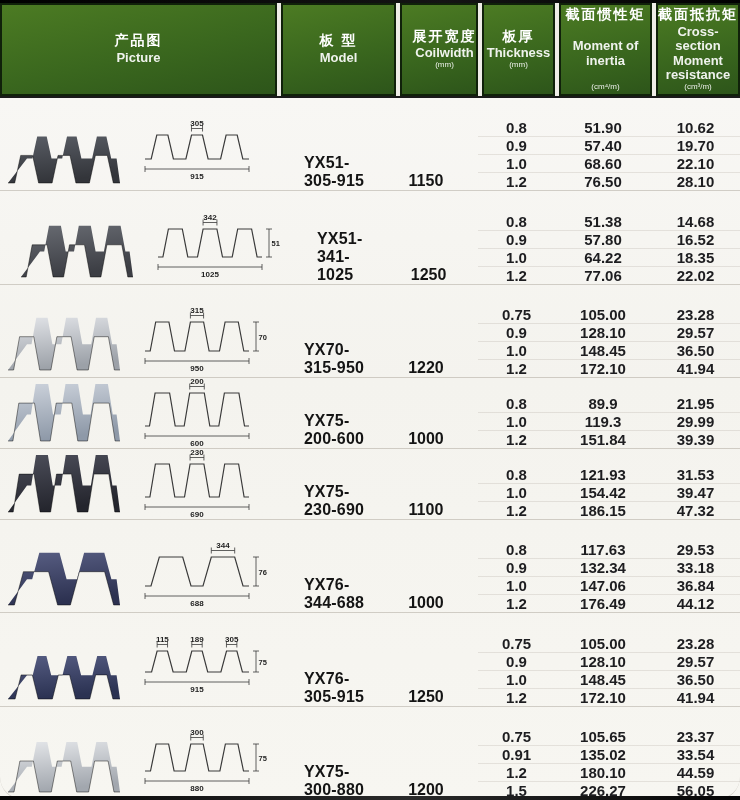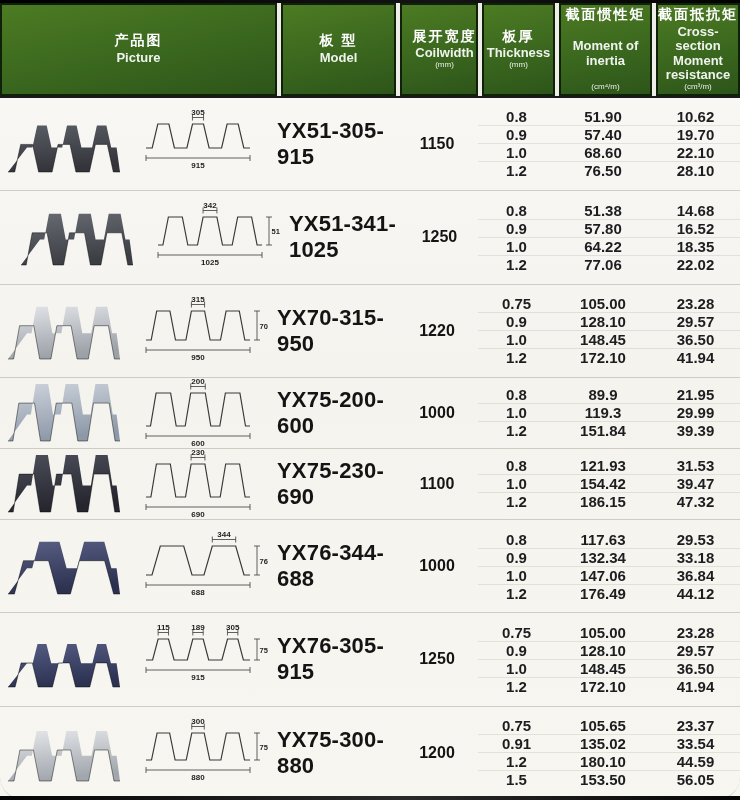--- a/index.html
+++ b/index.html
@@ -24,24 +24,24 @@
     text-align:center;line-height:1.12;padding:2px 2px;
   }
   .hcell .zh{font-size:14px;font-weight:bold;letter-spacing:2px;white-space:nowrap;}
   .hcell .en{font-size:13px;font-weight:bold;opacity:.92;margin-top:2px;}
   .hcell .unit{font-size:8px;opacity:.9;}
   .w-pic{width:277px;} .w-model{width:115px;} .w-coil{width:78px;padding-left:13px;}
   .w-thick{width:73px;} .w-inertia{width:93px;justify-content:space-between;} .w-resist{width:84px;}
   
   .table-body{flex:1;display:flex;flex-direction:column;background:
     linear-gradient(180deg,#f8f7f4 0%,#f4f3ee 40%,#f7f6f1 100%);}
-  .group{display:flex;align-items:center;border-bottom:1px solid rgba(110,100,85,.28);}
+  .group{display:flex;align-items:flex-end;border-bottom:1px solid rgba(110,100,85,.28);gap:28px;}
   .cell{display:flex;align-items:center;justify-content:center;box-sizing:border-box;}
   .pic{width:277px;justify-content:space-between;padding:0 3px;}
-  .model{width:119px;font-size:22px;font-weight:bold;color:#141414;letter-spacing:.2px;}
+  .model{width:119px;font-size:16px;font-weight:bold;color:#141414;letter-spacing:.2px;}
   .coil{width:82px;font-size:16px;font-weight:bold;color:#141414;}
   .subrows{flex:1;display:flex;flex-direction:column;}
   .subrow{flex:1;display:flex;align-items:center;border-bottom:1px solid rgba(110,100,85,.14);}
   .subrow:last-child{border-bottom:none;}
   .sv{display:flex;align-items:center;justify-content:center;
       font-size:15px;font-weight:600;color:#1d1d20;}
   .sv.t{width:77px;} .sv.i{width:96px;} .sv.r{width:89px;}
 </style>
 </head>
 <body>
@@ -479,20 +479,20 @@
             <span class="sv i">135.02</span>
             <span class="sv r">33.54</span>
           </div>
           <div class="subrow">
             <span class="sv t">1.2</span>
             <span class="sv i">180.10</span>
             <span class="sv r">44.59</span>
           </div>
           <div class="subrow">
             <span class="sv t">1.5</span>
-            <span class="sv i">153.50</span>
+            <span class="sv i">226.27</span>
             <span class="sv r">56.05</span>
           </div>
         </div>
       </div>
     </div>
   <div class="edge-bottom"></div>
 </div>
 
 </body></html>

